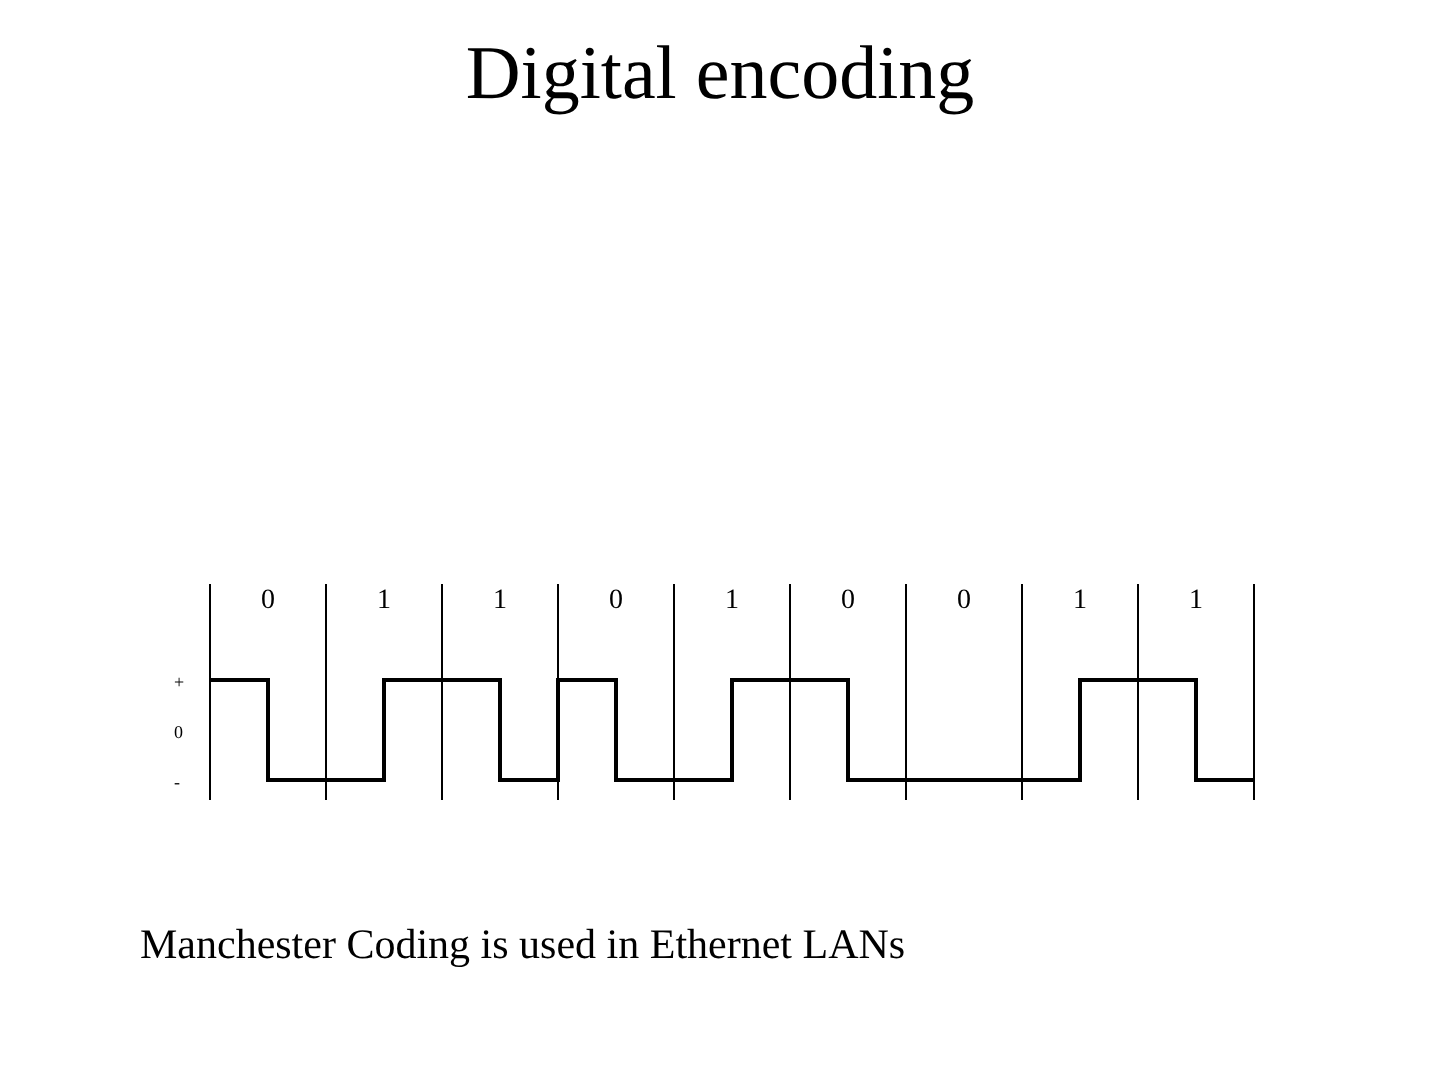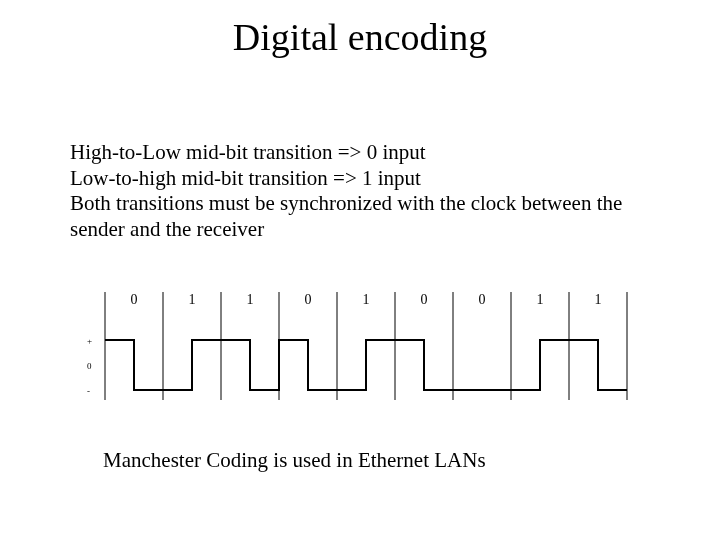--- a/index.html
+++ b/index.html
@@ -38,24 +38,23 @@
     position: absolute;
     top: 140px;
     left: 70px;
     width: 585px;
     font-size: 21px;
     line-height: 1.22;
   }
   .body p { margin: 0; }
   .footer {
     position: absolute;
-    top: 448px;
+    top: 460px;
     left: 70px;
     font-size: 21px;
-    margin-left: 33px;
   }
   .chart-wrap {
     position: absolute;
     top: 280px;
     left: 70px;
   }
   svg { display: block; }
   .bitlabel {
     font-family: "Times New Roman", Times, serif;
     font-size: 14px;
@@ -66,25 +65,20 @@
   }
 </style>
 </head>
 <body>
 
 <div class="slide">
 
   <div class="title">Digital encoding</div>
 
 
-  <div class="body">
-    <p>High-to-Low mid-bit transition =&gt;  0 input</p>
-    <p>Low-to-high mid-bit transition =&gt; 1 input</p>
-    <p>Both transitions must be synchronized with the clock between the sender and the receiver</p>
-  </div>
 
   <div class="chart-wrap">
     <svg id="manchester-svg" width="575" height="130">
         <line x1="35" y1="12" x2="35" y2="120" stroke="#000" stroke-width="1"></line>
         <line x1="93" y1="12" x2="93" y2="120" stroke="#000" stroke-width="1"></line>
         <line x1="151" y1="12" x2="151" y2="120" stroke="#000" stroke-width="1"></line>
         <line x1="209" y1="12" x2="209" y2="120" stroke="#000" stroke-width="1"></line>
         <line x1="267" y1="12" x2="267" y2="120" stroke="#000" stroke-width="1"></line>
         <line x1="325" y1="12" x2="325" y2="120" stroke="#000" stroke-width="1"></line>
         <line x1="383" y1="12" x2="383" y2="120" stroke="#000" stroke-width="1"></line>

